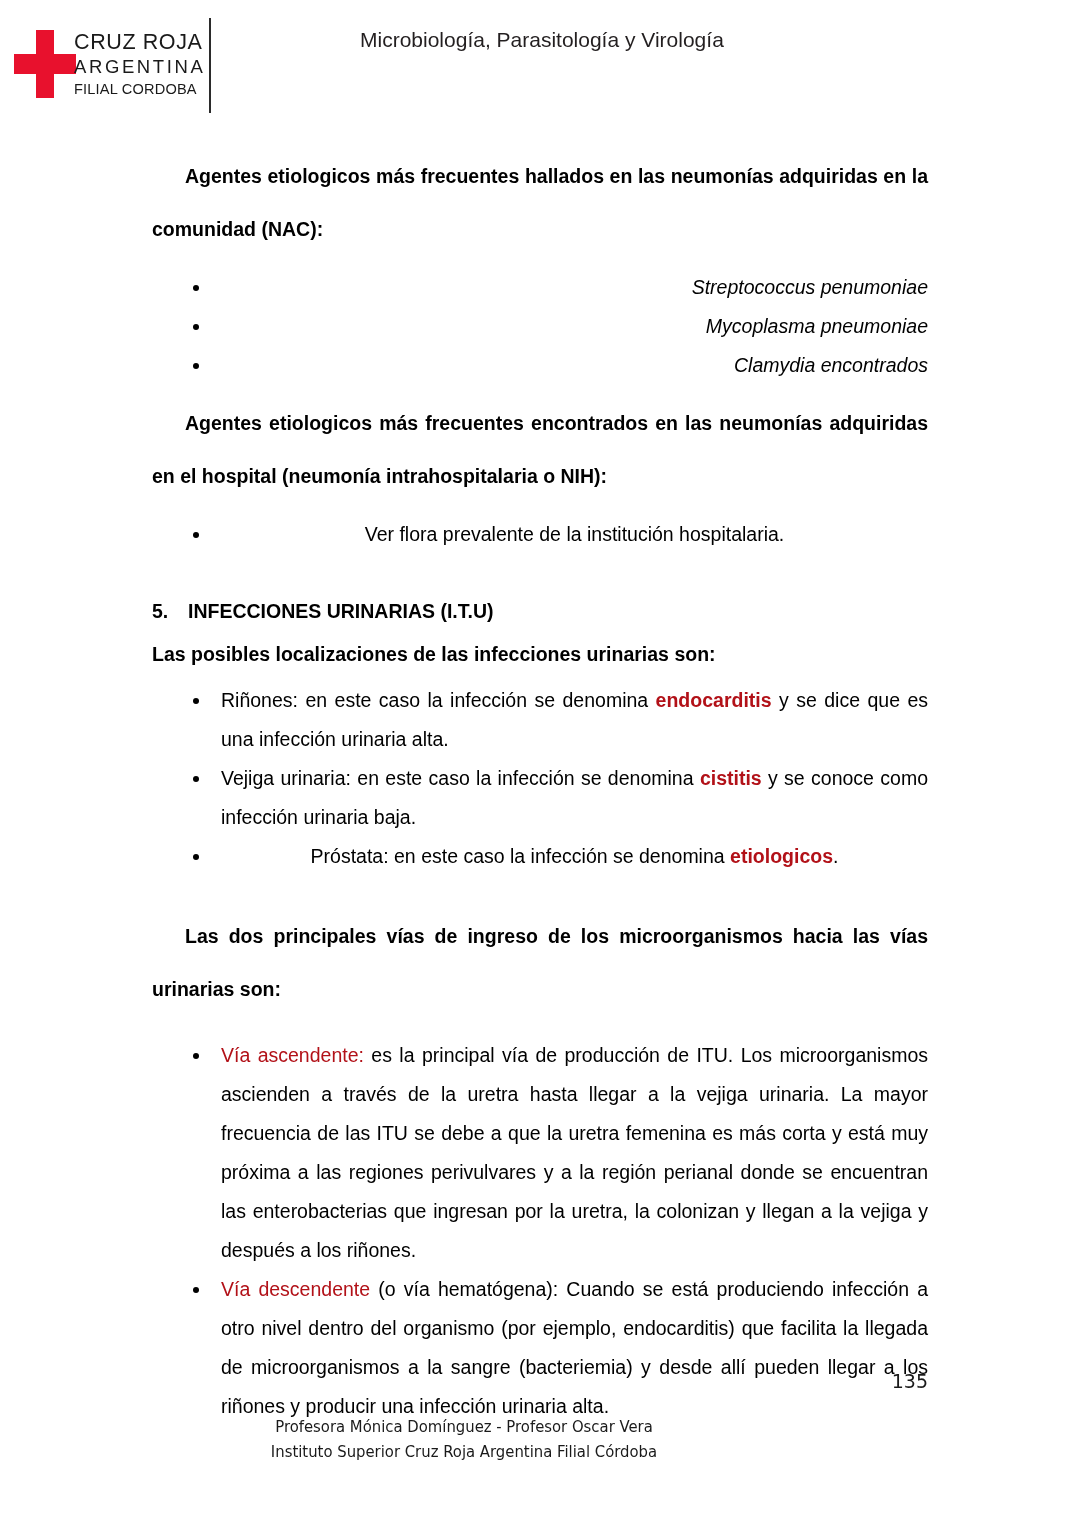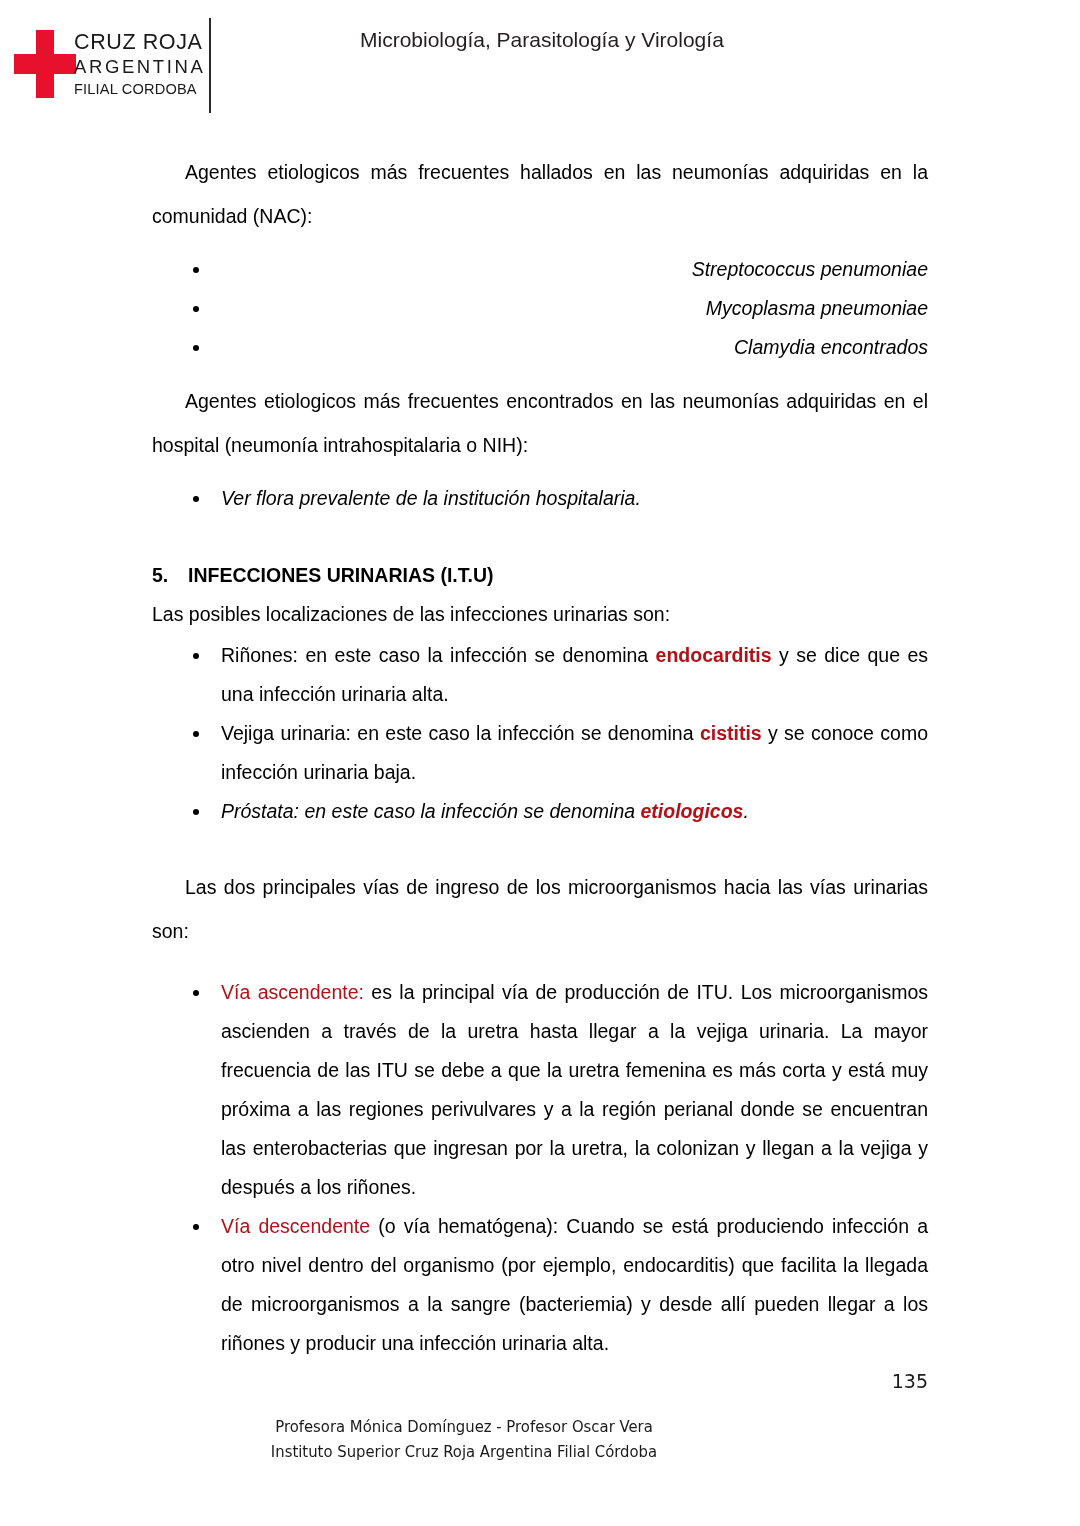--- a/index.html
+++ b/index.html
@@ -86,25 +86,26 @@
 
   
   .doc-body {
     position: absolute;
     left: 152px;
     top: 150px;
     width: 776px;
   }
   .para {
     font-size: 19.5px;
-    line-height: 44px;
+    line-height: 53px;
     text-align: justify;
     text-justify: inter-word;
     margin: 0;
     color: #000000;
+    font-weight: bold;
   }
   .para.indent { text-indent: 33px; }
   .para.left { text-align: left; }
 
   
   .blist {
     list-style: none;
     margin: 0;
     padding: 0;
   }
@@ -124,21 +125,21 @@
     top: 17px;
     width: 6px;
     height: 6px;
     background: #000;
     border-radius: 50%;
   }
   .blist li.italic {
     font-style: italic;
     text-align: right;
   }
-  .blist li.plain { text-align: left; font-style: italic; }
+  .blist li.plain { text-align: center; }
 
   .heading-num {
     position: relative;
     padding-left: 36px;
     font-size: 19.5px;
     font-weight: bold;
     line-height: 34px;
     margin: 0;
   }
   .heading-num .num {

